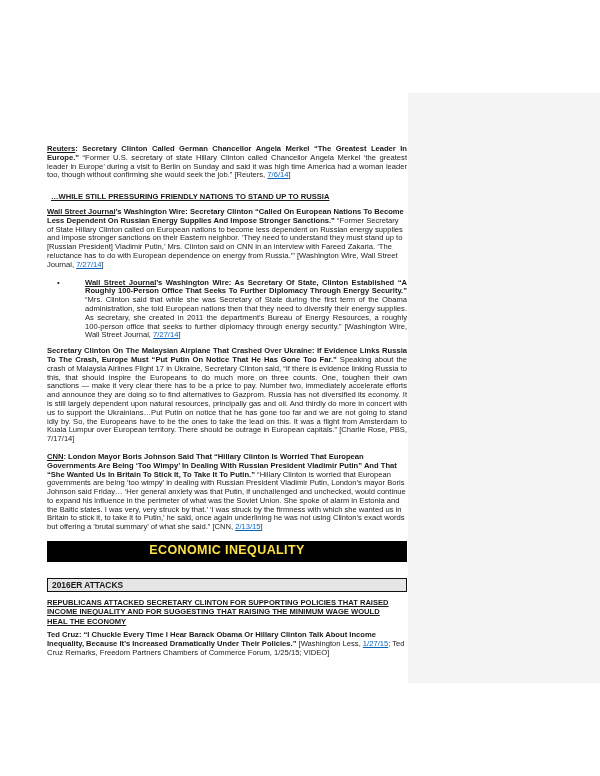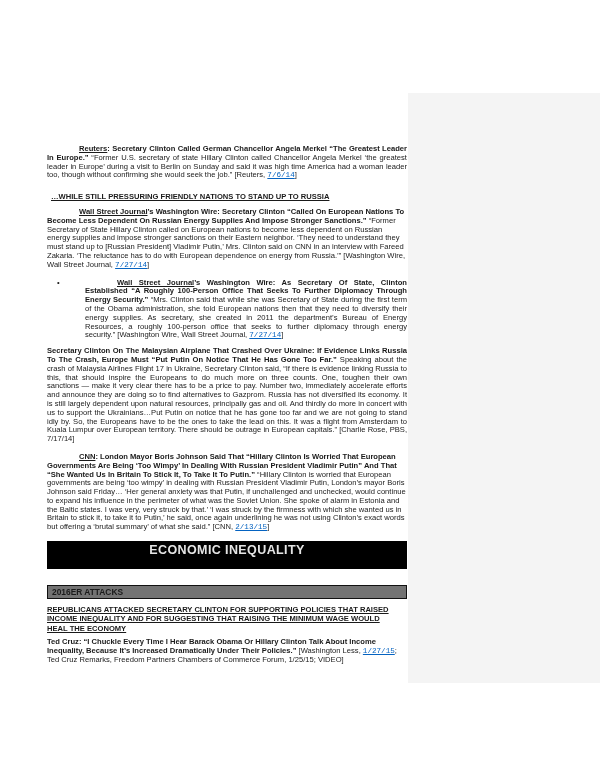--- a/index.html
+++ b/index.html
@@ -10,37 +10,37 @@
   .margin-region {
     position:absolute; left:408px; top:93px; width:192px; height:590px;
     background:#f4f4f4;
   }
   .content {
     position:absolute; left:47px; top:145px; width:360px;
     font-size:7.6px; line-height:8.8px; z-index:2;
   }
   p.para { margin:0 0 9px 0; }
   .justify { text-align:justify; }
-  .src  { font-weight:bold; text-decoration:underline;margin-left:32px; }
+  .src  { font-weight:bold; text-decoration:underline; }
   .lead { font-weight:bold; }
-  .cite-link { color:#0563c1; text-decoration:underline; cursor:pointer;font-family:Liberation Mono, monospace; }
+  .cite-link { color:#0563c1; text-decoration:underline; cursor:pointer; }
   .h-underline {
     font-weight:bold; text-decoration:underline; margin:0 0 6px 0;
   }
   .h-russia { margin:13px 0 6px 4px; }
   .bullet-row { display:flex; margin:0 0 7px 0; }
   .bullet-marker { flex:none; width:38px; padding-left:10px; box-sizing:border-box; }
   .bullet-text { flex:1; text-align:justify; }
   .section-bar {
-    margin:7px 0 6px 0; height:28px; line-height:19px; background:#000000;
-    color:#e5e5e5; text-align:center; font-weight:bold; font-size:12.5px;
+    margin:7px 0 6px 0; height:21px; line-height:19px; background:#000000;
+    color:#fde047; text-align:center; font-weight:bold; font-size:12.5px;
     letter-spacing:0.4px;
   }
   .attack-box {
-    margin:16px 0 6px 0; border:1.5px solid #111111; background:#737373;
+    margin:16px 0 6px 0; border:1.5px solid #111111; background:#e5e5e5;
     padding:1px 4px; font-weight:bold; font-size:8.4px; line-height:10px;
   }
   .rep-heading { line-height:9.4px; margin:0 8px 5px 0; }
 </style>
 </head>
 <body>
 
 <div class="margin-region"></div>
 
 <div class="content">

